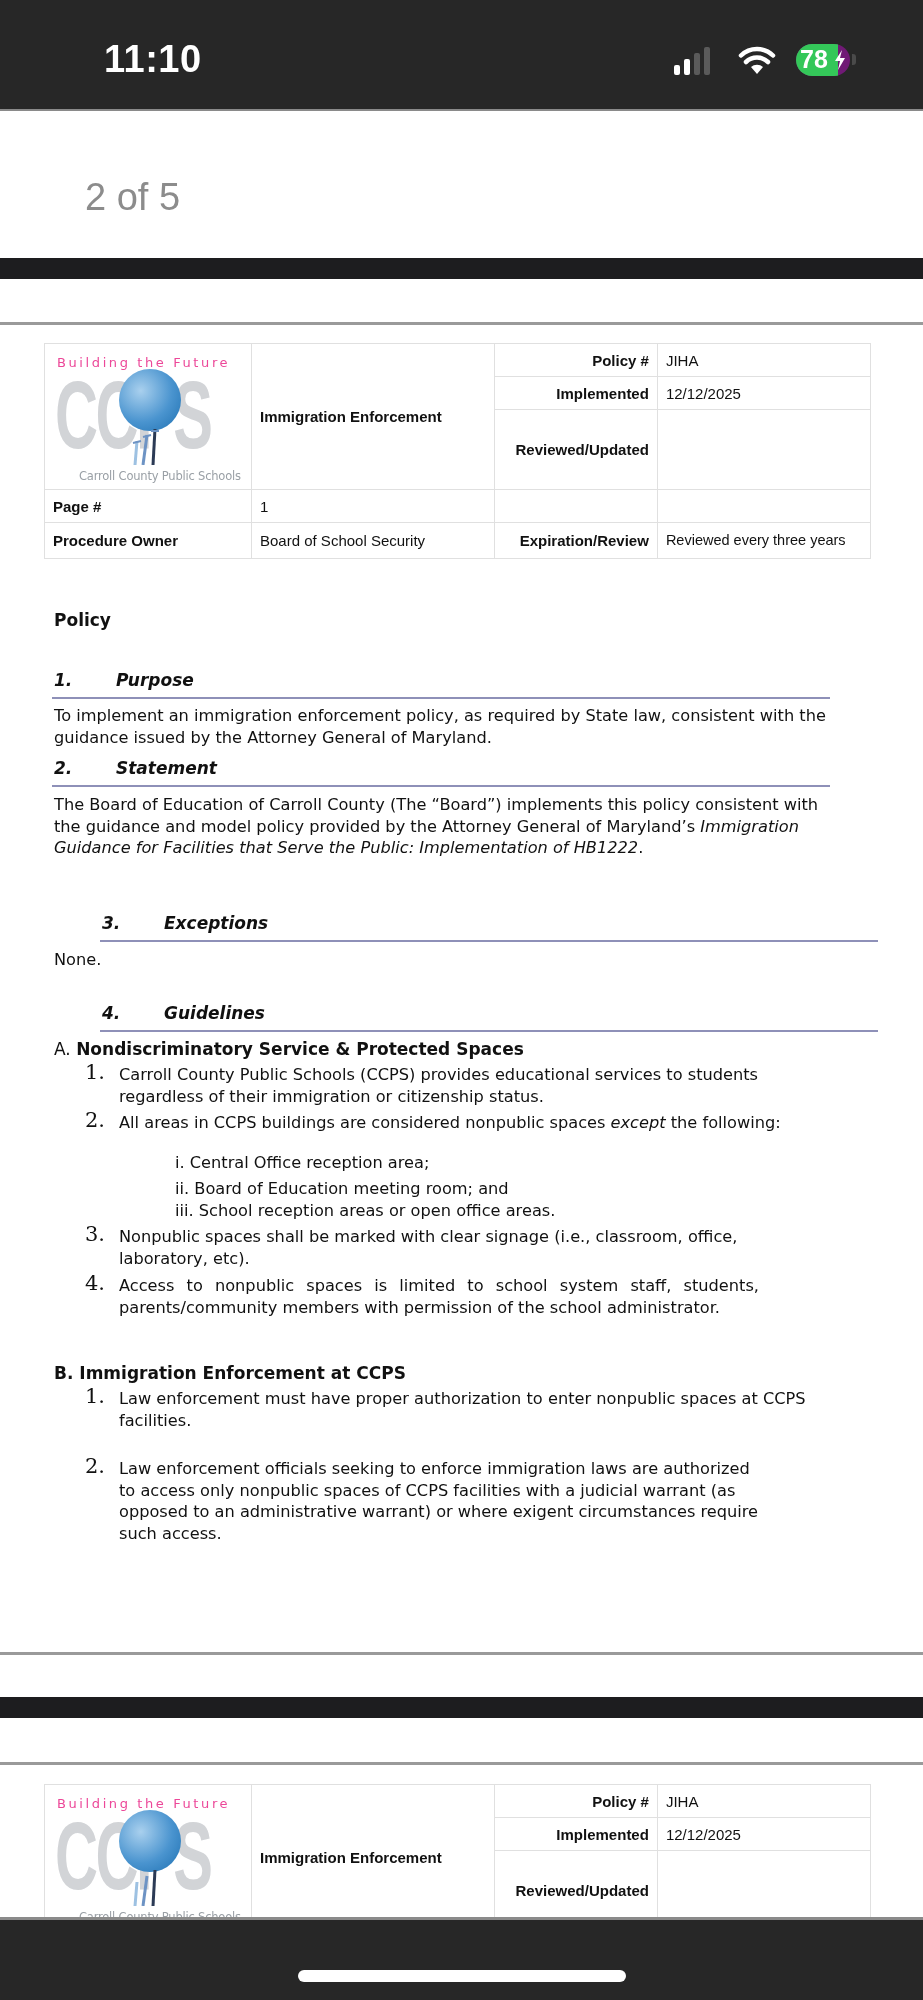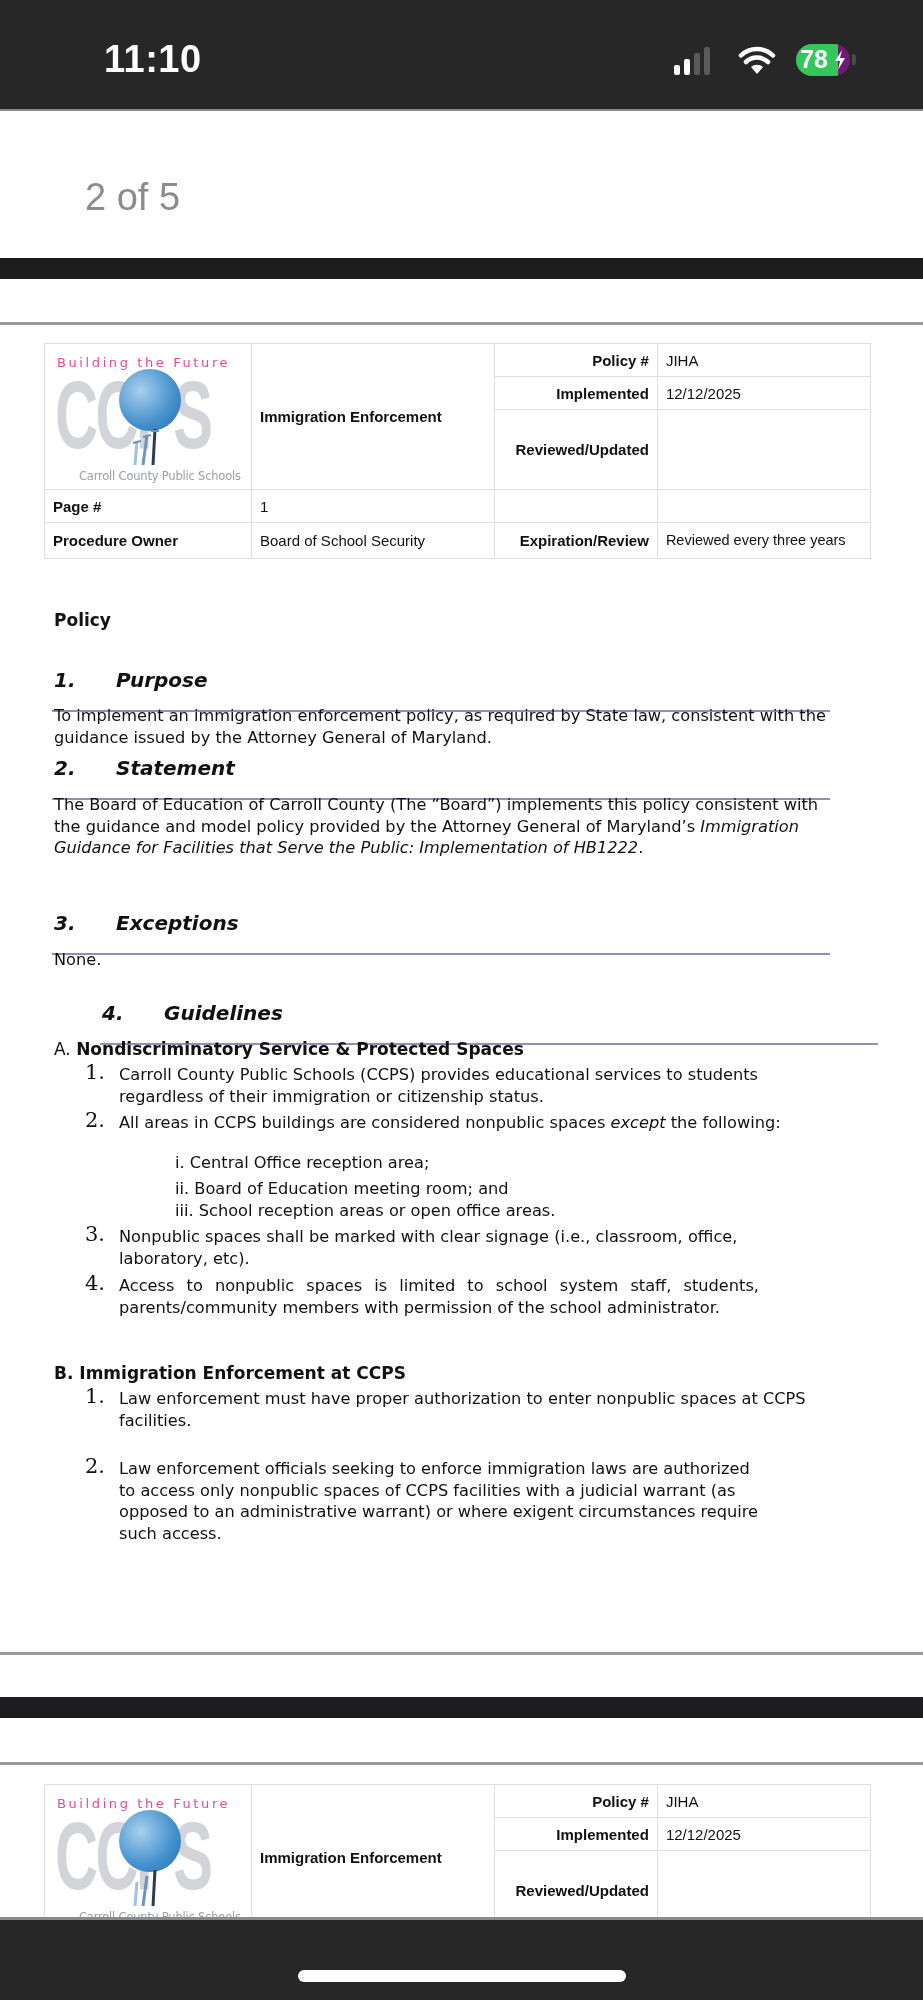--- a/index.html
+++ b/index.html
@@ -31,21 +31,21 @@
   .logo { position: relative; width: 190px; height: 128px; margin: 0 auto; }
   .logo .tag { position: absolute; left: 4px; top: 2px; font-size: 13px; letter-spacing: 2.6px; color: #ec4899; font-family: "DejaVu Sans", sans-serif; }
   .logo .letters { position: absolute; left: 2px; top: 14px; font-family: "Liberation Sans", sans-serif; font-size: 96px; font-weight: 700; color: #d2d4d7; letter-spacing: -4px; transform: scaleX(0.62); transform-origin: left top; line-height: 1; }
   .logo .globe { position: absolute; left: 66px; top: 16px; width: 62px; height: 62px; border-radius: 50%; background: radial-gradient(circle at 35% 35%, #a9d0ee 0%, #4a94cf 55%, #1d6fb0 100%); }
   .logo .figs { position: absolute; left: 72px; top: 76px; width: 50px; height: 36px; }
   .logo .sub { position: absolute; left: 2px; bottom: -2px; font-size: 11.5px; color: #9aa0a6; font-family: "DejaVu Sans", sans-serif; letter-spacing: -0.2px; margin-left: 24px; }
 
   
   .doc { position: absolute; left: 54px; top: 600px; width: 776px; font-family: "DejaVu Sans", sans-serif; font-size: 16.2px; line-height: 21.5px; color: #111; }
   .policy-word { position: absolute; left: 0; top: 10px; font-weight: 700; font-size: 17px; }
-  .sec-head { position: absolute; left: -2px; width: 778px; border-bottom: 2.5px solid #8e90b8; font-weight: 700; font-style: italic; font-size: 20px; padding-bottom: 18px; }
+  .sec-head { position: absolute; left: -2px; width: 778px; border-bottom: 2.5px solid #8e90b8; font-weight: 700; font-style: italic; font-size: 17px; padding-bottom: 5px; }
   .sec-head .num { display: inline-block; width: 64px; padding-left: 2px; }
   .para { position: absolute; left: 0; width: 776px; }
   .para i { font-style: italic; }
   .subhead { position: absolute; left: 0; font-size: 17px; }
   .subhead b { font-weight: 700; }
   .li { position: absolute; left: 31px; width: 730px; }
   .li .n { position: absolute; left: 0; top: -2px; font-family: "DejaVu Serif", serif; font-size: 21px; }
   .li .t { position: absolute; left: 34px; width: 700px; }
   .li .t.justify { text-align: justify; text-align-last: left; }
   .roman { position: absolute; left: 121px; }
@@ -141,21 +141,21 @@
   <div class="sec-head" style="top:70px;">
     <span class="num">1.</span><span>Purpose</span>
   </div>
   <div class="para" style="top:105px;">To implement an immigration enforcement policy, as required by State law, consistent with the guidance issued by the Attorney General of Maryland.</div>
 
   <div class="sec-head" style="top:158px;">
     <span class="num">2.</span><span>Statement</span>
   </div>
   <div class="para" style="top:194px;"><span>The Board of Education of Carroll County (The “Board”) implements this policy consistent with the guidance and model policy provided by the Attorney General of Maryland’s </span><i>Immigration Guidance for Facilities that Serve the Public: Implementation of HB1222</i><span>.</span></div>
 
-  <div class="sec-head" style="top:313px;">
+  <div class="sec-head" style="top:313px;margin-left:48px;">
     <span class="num">3.</span><span>Exceptions</span>
   </div>
   <div class="para" style="top:349px;">None.</div>
 
   <div class="sec-head" style="top:403px;margin-left:48px;">
     <span class="num">4.</span><span>Guidelines</span>
   </div>
 
   <div class="subhead" style="top:439px;"><span>A.</span> <b>Nondiscriminatory Service &amp; Protected Spaces</b></div>
 

